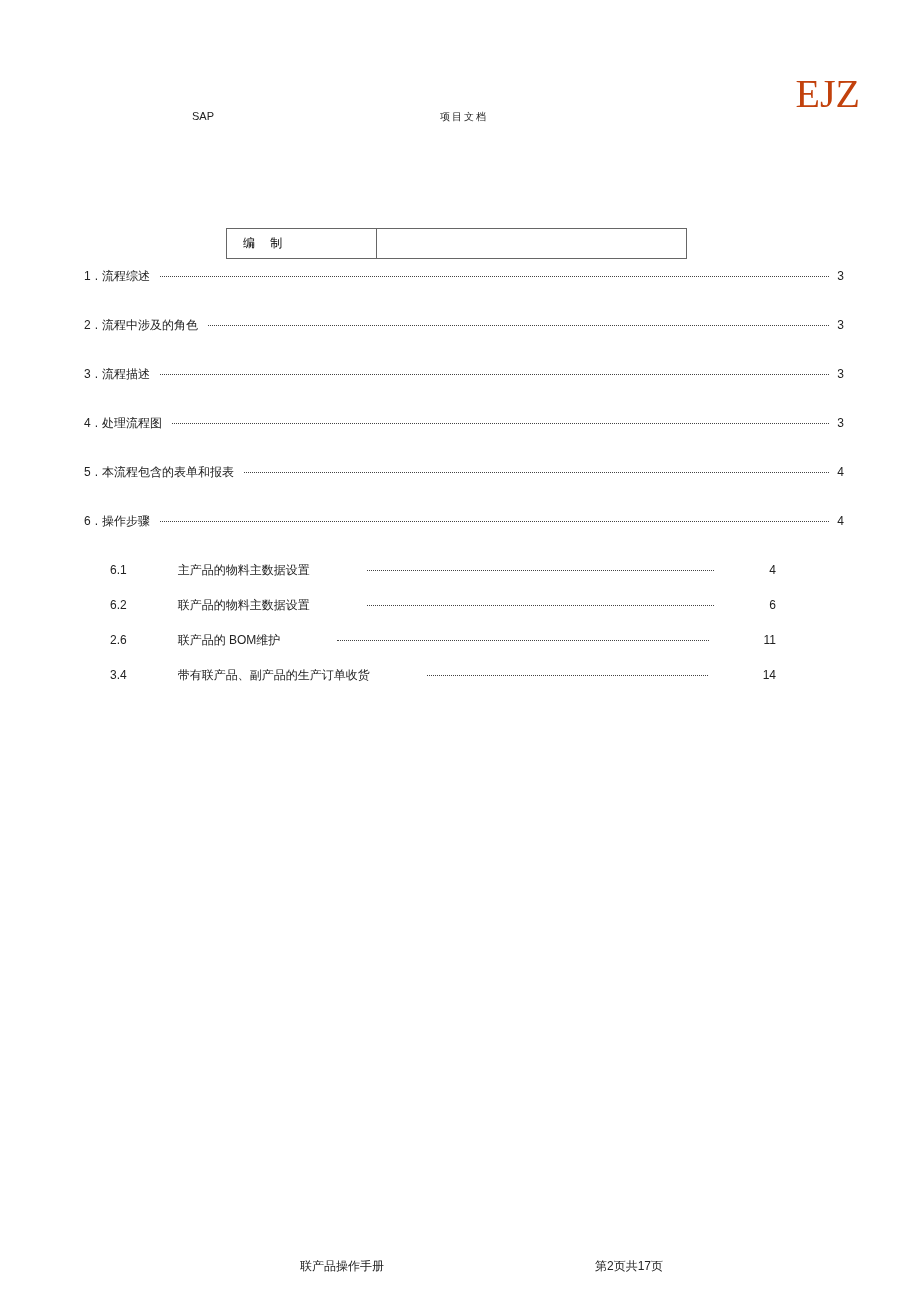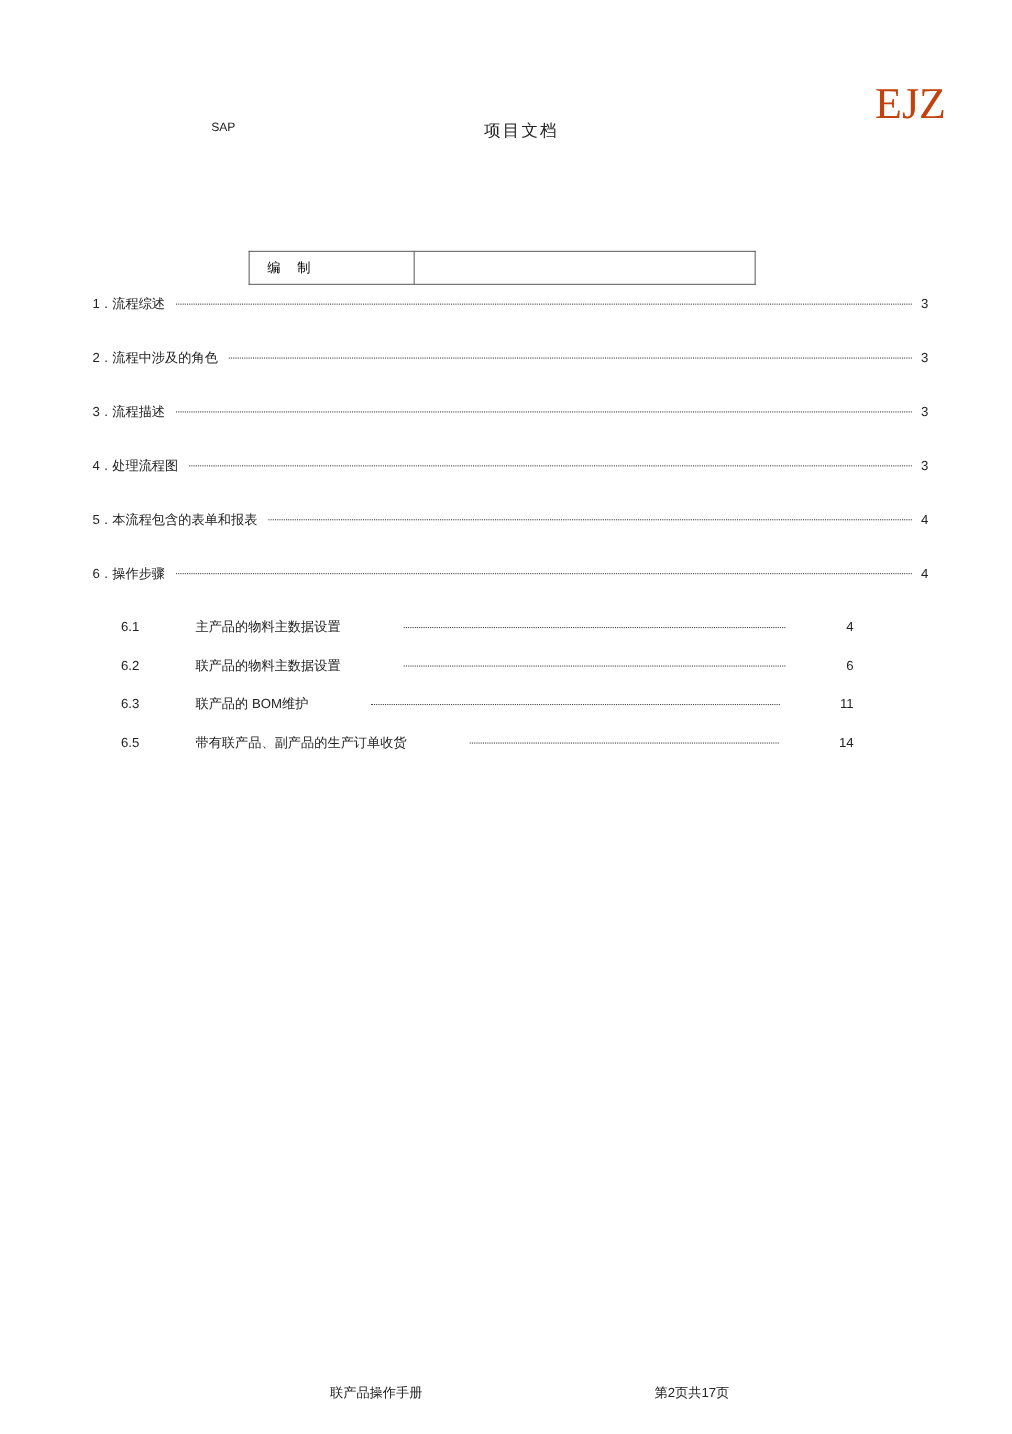--- a/index.html
+++ b/index.html
@@ -22,21 +22,21 @@
     position: absolute;
     left: 192px;
     top: 30px;
     font-size: 11px;
     color: #222;
   }
   .header-doc {
     position: absolute;
     left: 440px;
     top: 30px;
-    font-size: 15px;
+    font-size: 10px;
     color: #222;
     letter-spacing: 2px;
   }
   .logo {
     position: absolute;
     right: 60px;
     top: 70px;
     font-family: "Times New Roman", serif;
     font-size: 40px;
     font-weight: normal;
@@ -174,27 +174,27 @@
       <span class="toc-dots"></span>
       <span class="toc-page">4</span>
     </div>
     <div class="toc-row sub">
       <span class="toc-num">6.2</span>
       <span class="toc-label">联产品的物料主数据设置</span>
       <span class="toc-dots"></span>
       <span class="toc-page">6</span>
     </div>
     <div class="toc-row sub">
-      <span class="toc-num">6.3</span>
+      <span class="toc-num">2.6</span>
       <span class="toc-label">联产品的  BOM维护</span>
       <span class="toc-dots"></span>
       <span class="toc-page">11</span>
     </div>
     <div class="toc-row sub">
-      <span class="toc-num">6.5</span>
+      <span class="toc-num">3.4</span>
       <span class="toc-label">带有联产品、副产品的生产订单收货</span>
       <span class="toc-dots"></span>
       <span class="toc-page">14</span>
     </div>
   </div>
 
 <div class="footer">
   <div class="footer-left">联产品操作手册</div>
   <div class="footer-right">第2页共17页</div>
 </div>

